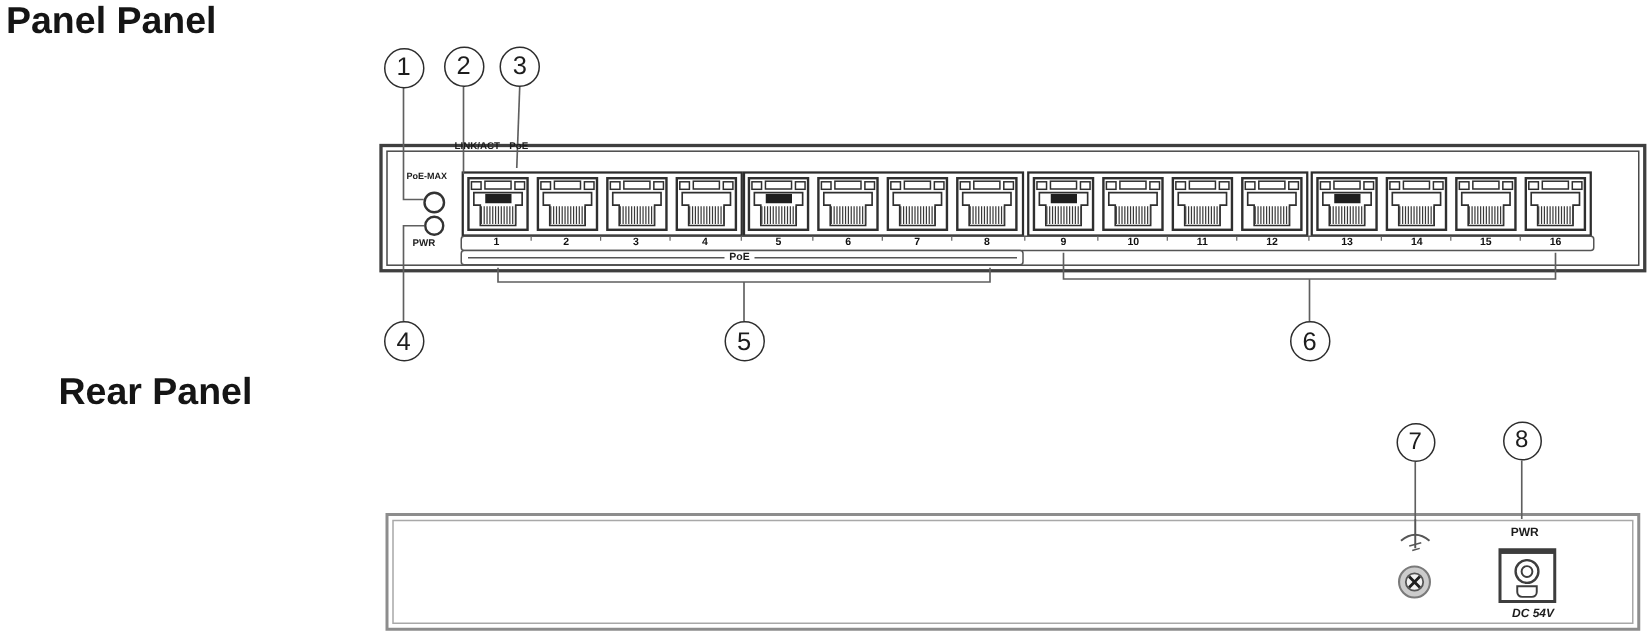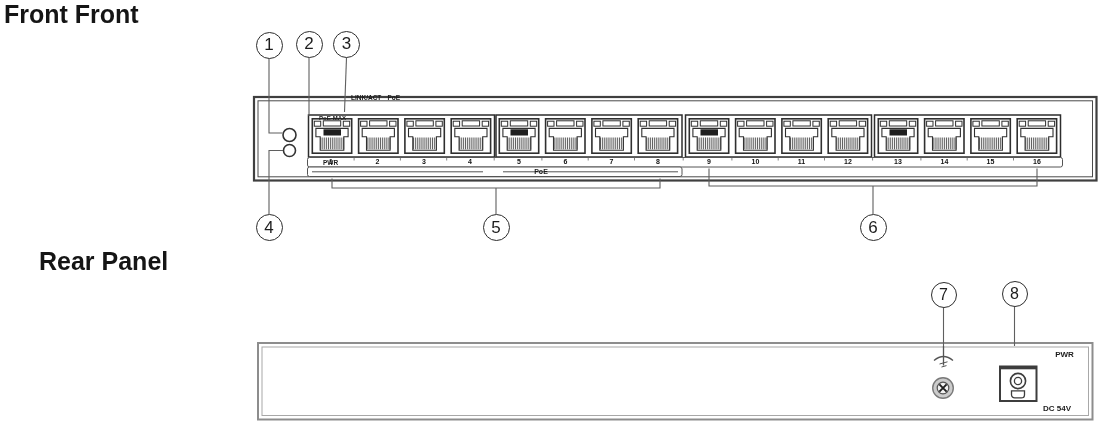--- a/index.html
+++ b/index.html
@@ -1,33 +1,33 @@
 <!DOCTYPE html>
 <html><head>
 <meta charset="utf-8">
 <style>
   html,body{margin:0;padding:0;background:#fff;}
   body{font-family:"Liberation Sans", sans-serif;}
   #stage{position:relative;width:1100px;height:428px;background:#ffffff;overflow:hidden;}
   .abs{position:absolute;}
   .section-title{font-size:25px;font-weight:700;color:#151515;letter-spacing:0;line-height:1.1;}
-  .tinylabel{font-weight:700;color:#1c1c1c;white-space:nowrap;margin-left:48px;}
+  .tinylabel{font-weight:700;color:#1c1c1c;white-space:nowrap;}
   .callout{position:absolute;width:27px;height:27px;border:1.6px solid #2d2d2d;border-radius:50%;
            display:flex;align-items:center;justify-content:center;font-size:17px;color:#1d1d1d;
            background:#fff;box-sizing:border-box;font-weight:400;}
   .callout.sm{width:26px;height:26px;font-size:16px;}
   .portnum{position:absolute;width:21px;top:158.2px;text-align:center;font-size:7px;font-weight:700;color:#111;}
   svg{display:block;}
 </style>
 </head>
 <body>
 
 <div id="stage">
 
-  <div class="abs section-title" style="left:4px;top:1px;">Front Front</div>
+  <div class="abs section-title" style="left:4px;top:1px;">Panel Panel</div>
   <div class="abs section-title" style="left:3px;top:248px;margin-left:36px;">Rear Panel</div>
 
   <svg class="abs" style="left:0;top:0;" width="1100" height="428" viewBox="0 0 1100 428">
     <defs>
       <g id="rj45">
         <rect x="0.8" y="0.8" width="39.4" height="34.4" fill="#ffffff" stroke="#2f2f2f" stroke-width="1.6"></rect>
         <rect x="2.8" y="3.2" width="6.4" height="5" fill="#ffffff" stroke="#2f2f2f" stroke-width="1"></rect>
         <rect x="31.8" y="3.2" width="6.4" height="5" fill="#ffffff" stroke="#2f2f2f" stroke-width="1"></rect>
         <rect x="11.8" y="2.8" width="17.4" height="5.2" fill="#ffffff" stroke="#2f2f2f" stroke-width="1"></rect>
         <path d="M4.4,10.4 h32.2 v8.3 h-4.3 v13.6 h-23.6 v-13.6 h-4.3 z" fill="none" stroke="#2f2f2f" stroke-width="1.1"></path>
@@ -143,21 +143,21 @@
   <div class="portnum" style="left:791px;">11</div>
   <div class="portnum" style="left:837.5px;">12</div>
   <div class="portnum" style="left:887.5px;">13</div>
   <div class="portnum" style="left:934px;">14</div>
   <div class="portnum" style="left:980px;">15</div>
   <div class="portnum" style="left:1026.5px;">16</div>
 
   <div class="abs tinylabel" style="left:483px;top:167.8px;width:20px;text-align:center;font-size:7px;">PoE</div>
 
   <div class="abs tinylabel" style="left:1001px;top:349.5px;width:31px;text-align:center;font-size:8px;">PWR</div>
-  <div class="abs tinylabel" style="left:995px;top:404px;width:41px;text-align:left;font-size:8px;">DC 54V</div>
+  <div class="abs tinylabel" style="left:995px;top:404px;width:41px;text-align:right;font-size:8px;font-style:italic;">DC 54V</div>
 
   <div class="callout" style="left:255.5px;top:31.5px;">1</div>
   <div class="callout" style="left:295.5px;top:30.5px;">2</div>
   <div class="callout" style="left:333px;top:30.5px;">3</div>
   <div class="callout" style="left:255.5px;top:214px;">4</div>
   <div class="callout" style="left:482.5px;top:214px;">5</div>
   <div class="callout" style="left:859.5px;top:214px;">6</div>
   <div class="callout sm" style="left:930.5px;top:282px;">7</div>
   <div class="callout sm" style="left:1001.5px;top:281px;">8</div>
 

